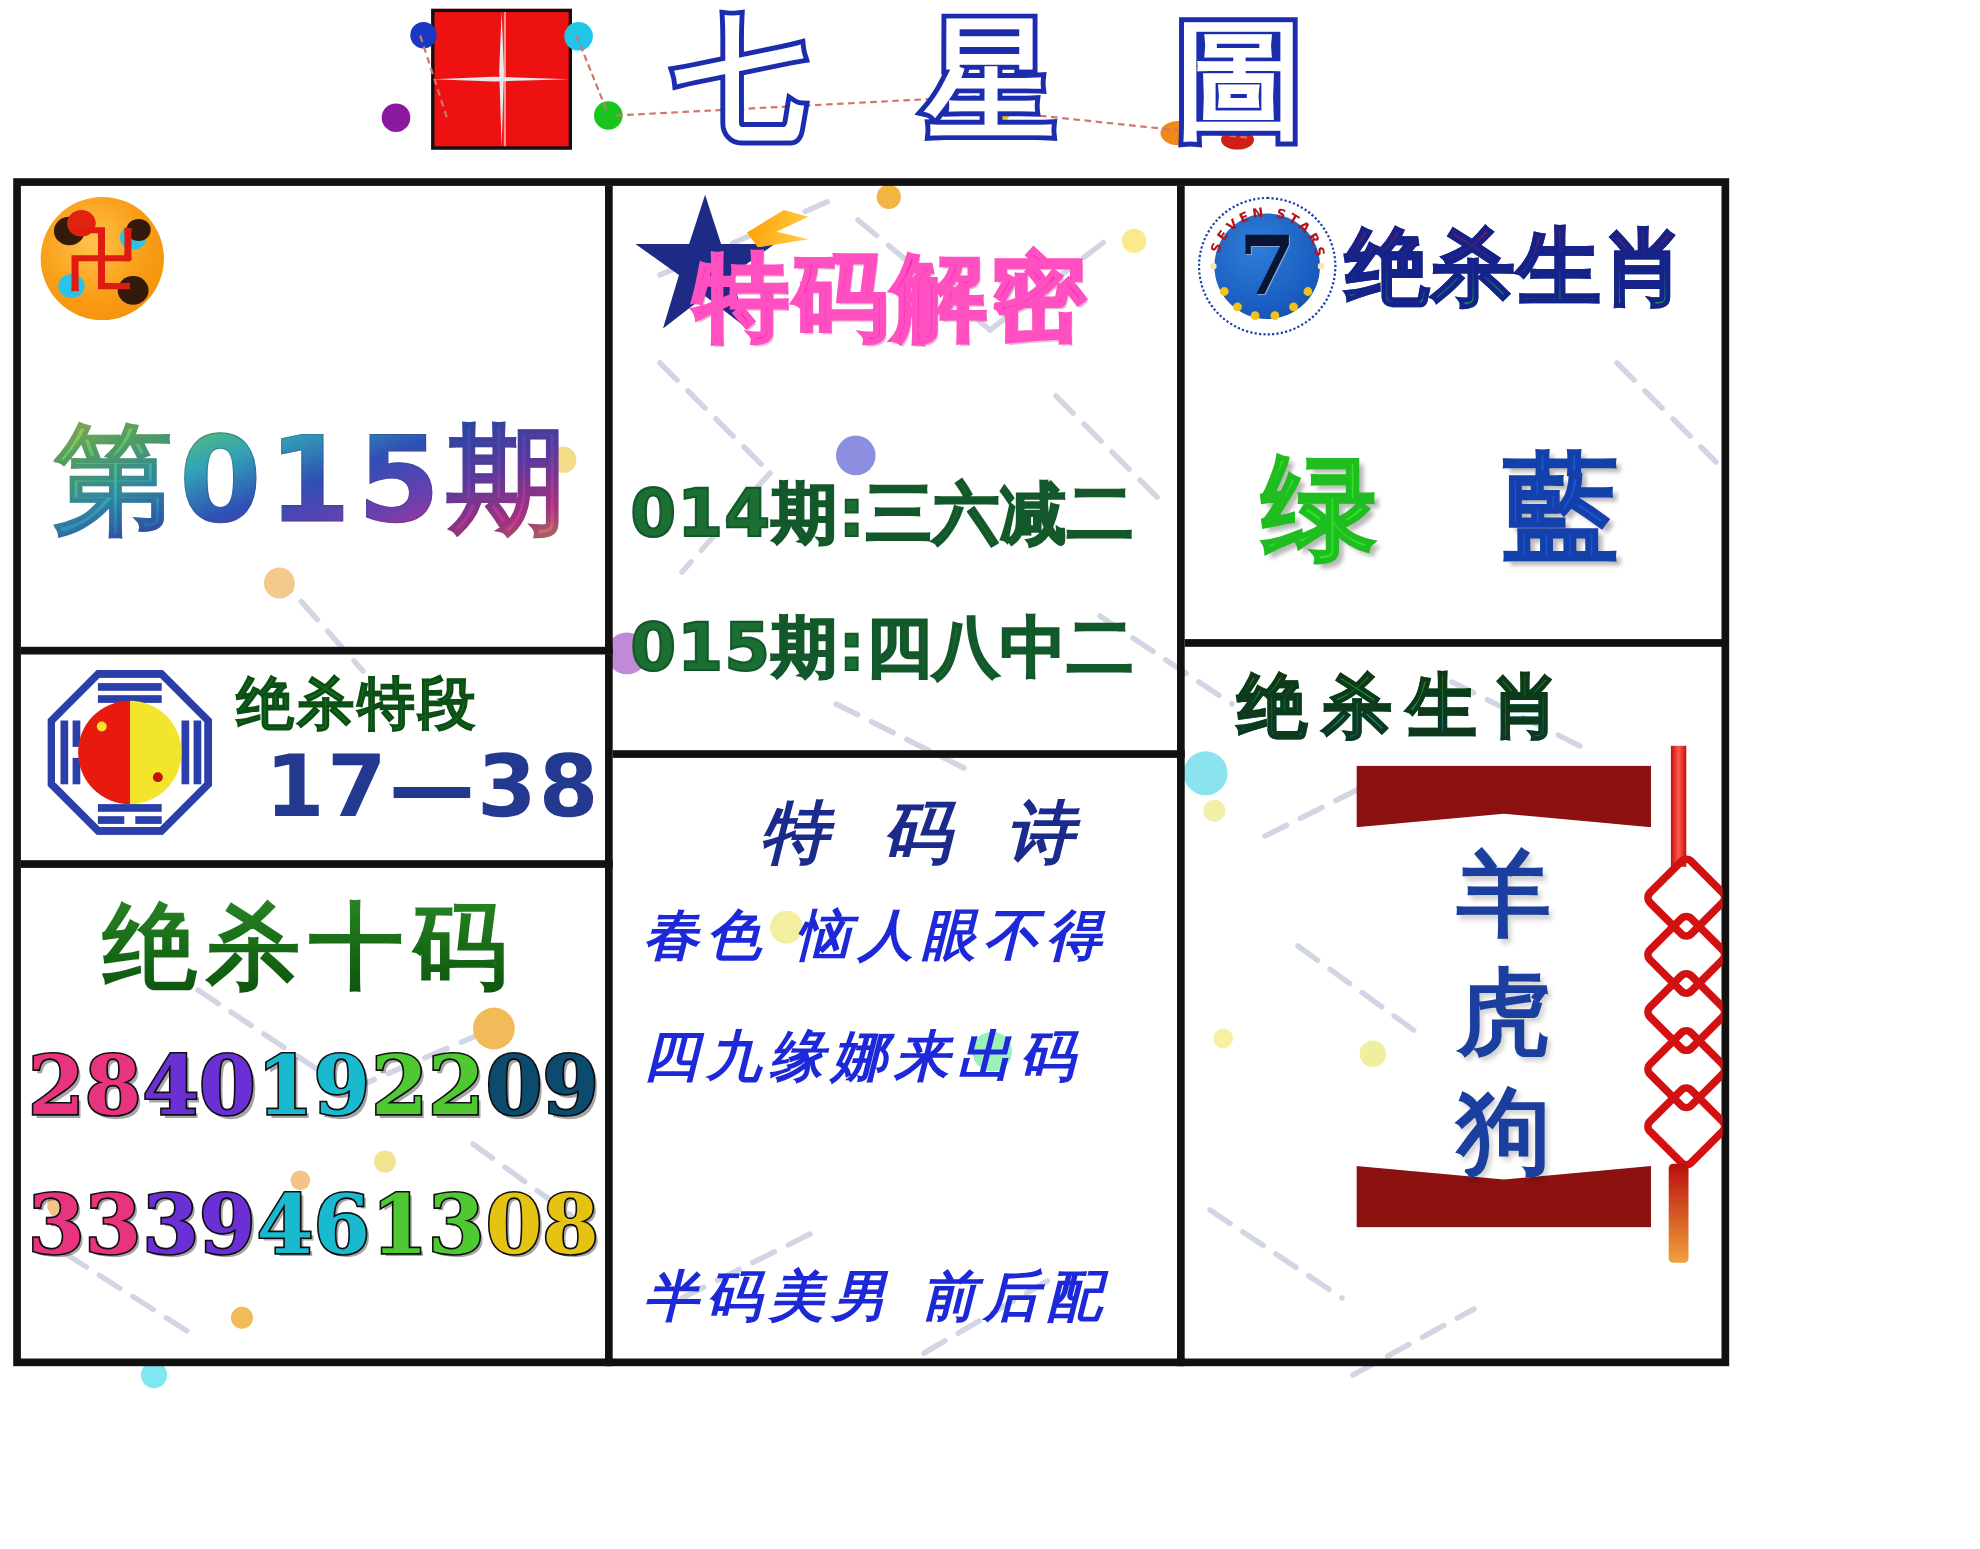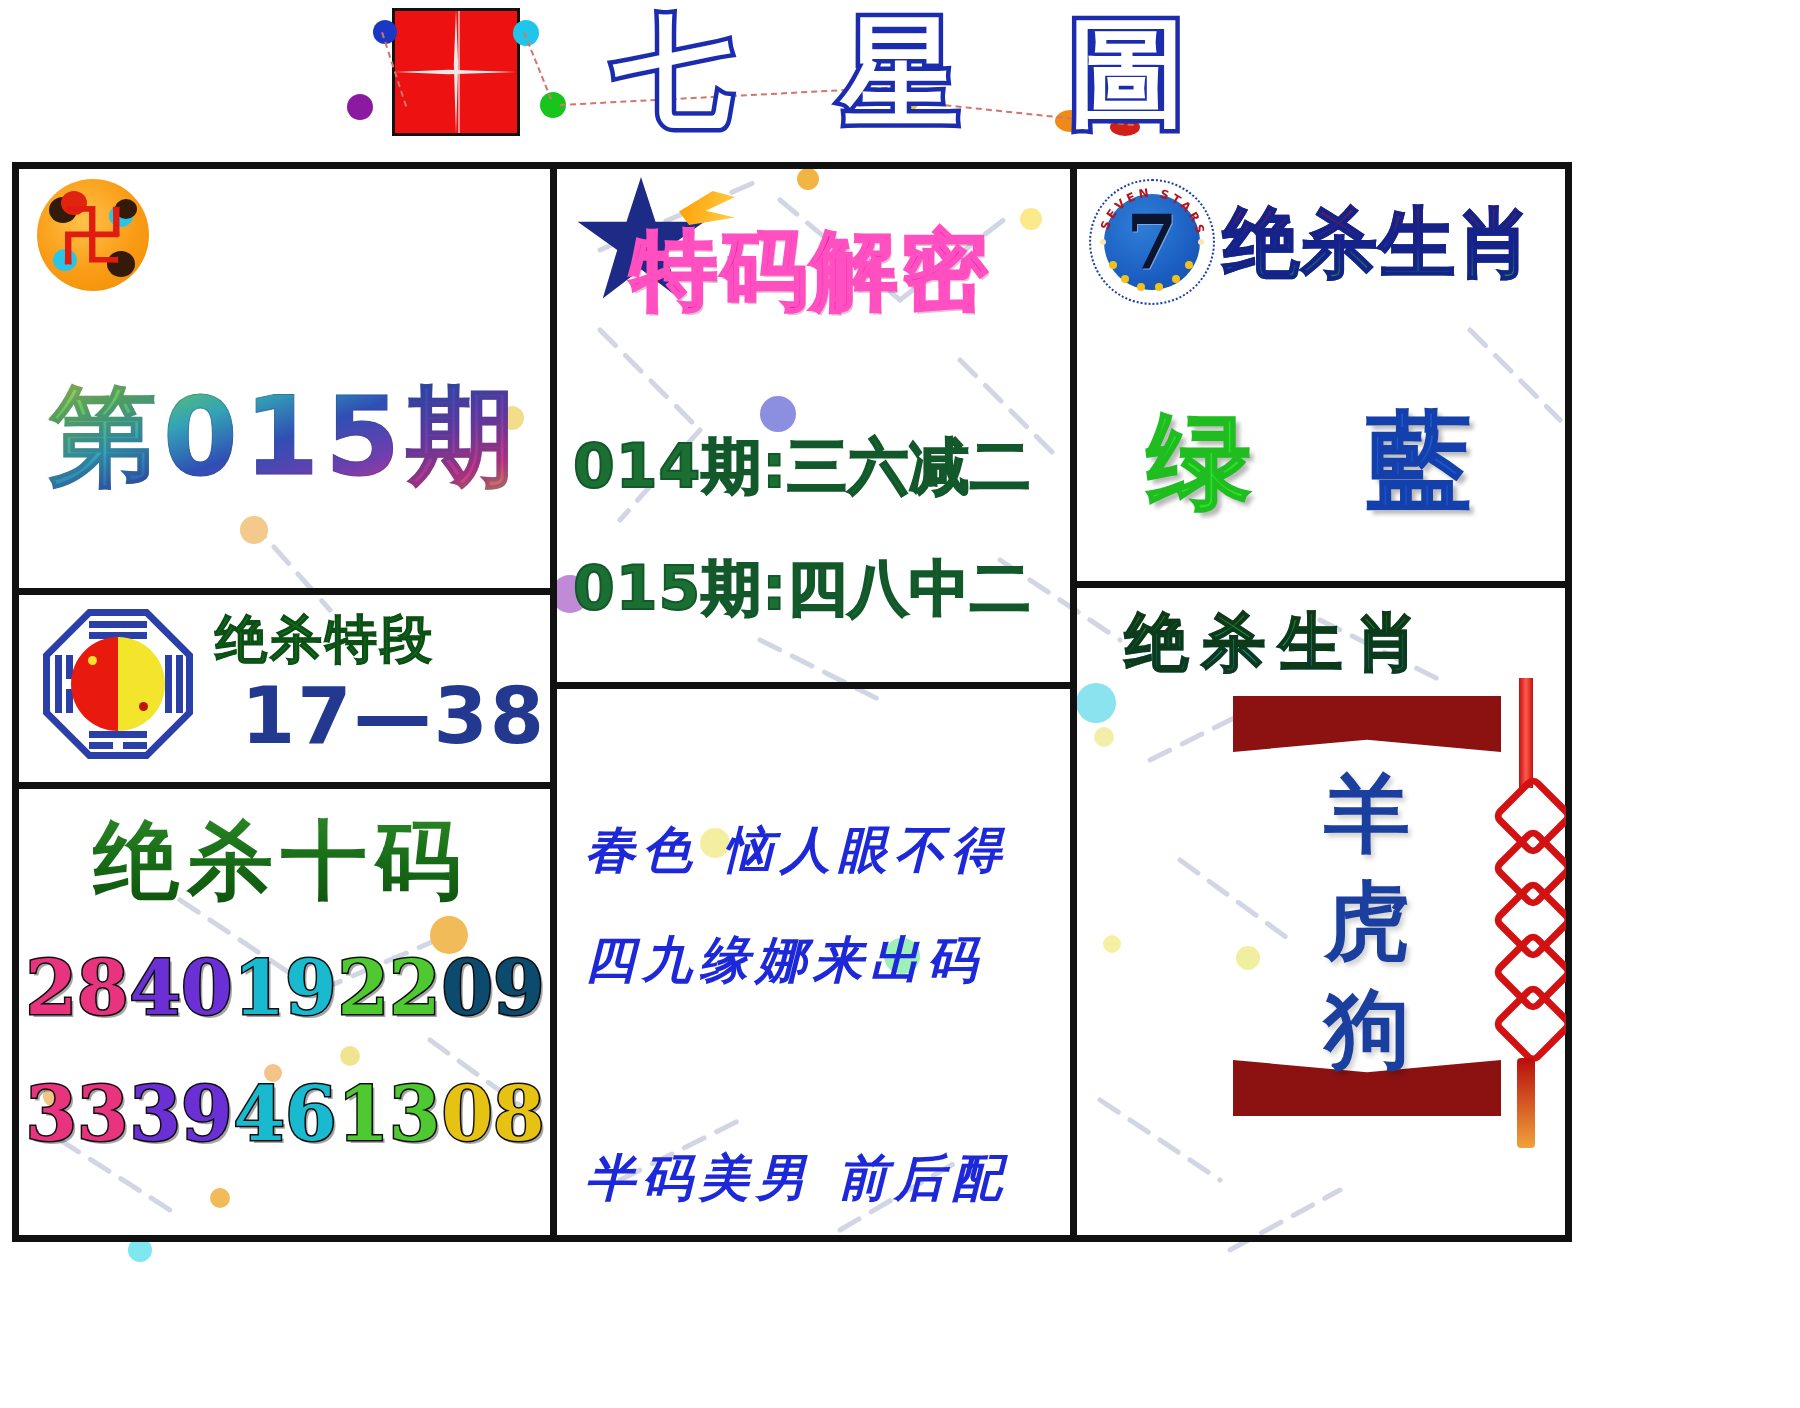--- a/index.html
+++ b/index.html
@@ -431,20 +431,21 @@
     <div class="num-row" id="num-row-1">
         <span class="num" style="color: rgb(232, 52, 126);">33</span>
         <span class="num" style="color: rgb(107, 47, 214);">39</span>
         <span class="num" style="color: rgb(25, 185, 207);">46</span>
         <span class="num" style="color: rgb(79, 201, 50);">13</span>
         <span class="num" style="color: rgb(230, 195, 18);">08</span>
       </div>
   </div>
 
   <div class="cell" id="c-shi">
+    <div id="shi-title">特 码 诗</div>
     <div class="shi-line" id="shi-line-0">春色 恼人眼不得</div>
     <div class="shi-line" id="shi-line-1">四九缘娜来出码</div>
     <div class="shi-line" id="shi-line-3">半码美男 前后配</div>
   </div>
 
   <div class="cell" id="c-shengxiao">
     <div id="sx-title">绝杀生肖</div>
     <div id="scroll">
       <div class="bar-top"></div>
       <div class="bar-bot"></div>

